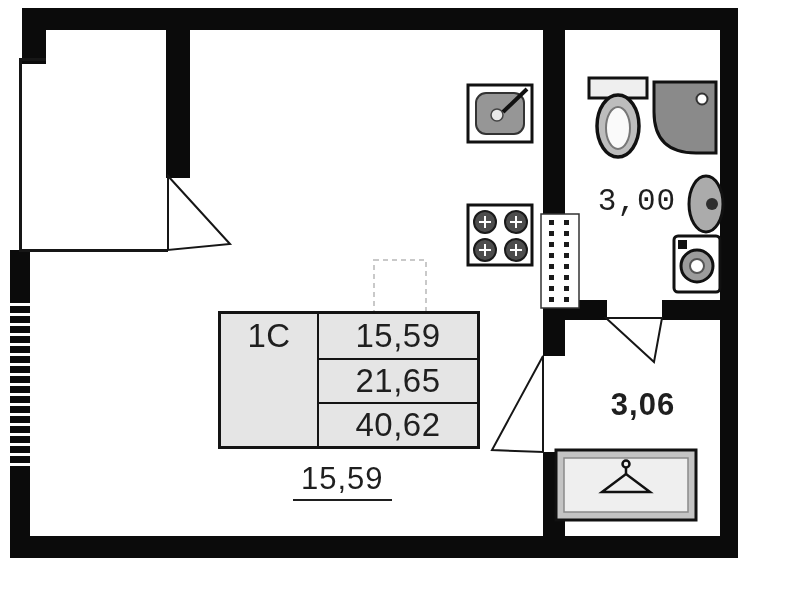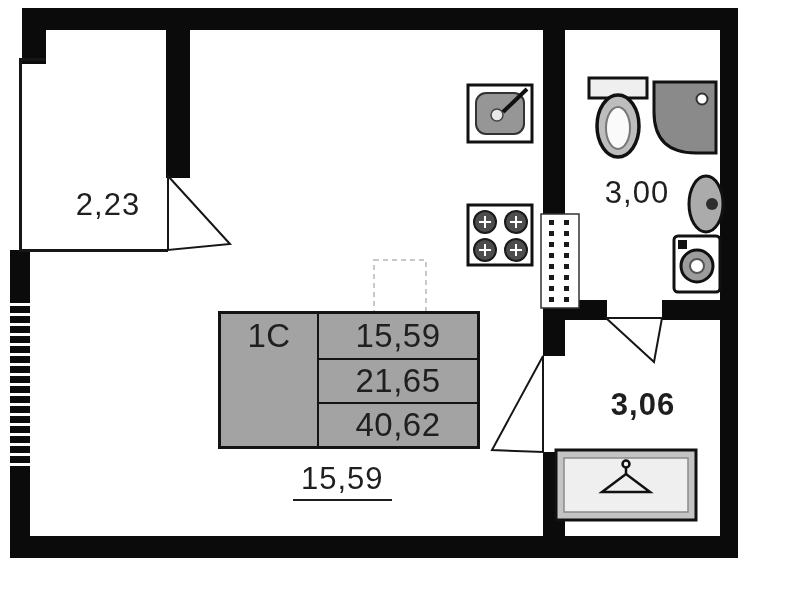--- a/index.html
+++ b/index.html
@@ -3,32 +3,32 @@
 <meta charset="utf-8">
 <style>
   * { margin:0; padding:0; box-sizing:border-box; }
   html,body { background:#ffffff; font-family:"Liberation Sans", sans-serif; }
   .plan { position:relative; width:799px; height:600px; background:#fff; overflow:hidden; }
   .plan svg { position:absolute; left:0; top:0; }
 
   .area-label { position:absolute; color:#1f1f1f; font-size:31px; letter-spacing:1px;
                 width:110px; text-align:center; user-select:none; }
   .lbl-balcony  { left:53px;  top:187px; }
-  .lbl-bathroom { left:582px; top:175px; }
+  .lbl-bathroom { left:582px; top:184px;font-family:Liberation Mono, monospace; }
   .lbl-hallway  { left:588px; top:387px;font-weight:bold; }
   .lbl-room     { left:293px; top:461px; width:auto; padding:0 8px 2px 8px;
                   border-bottom:2.5px solid #1f1f1f; }
 
   .window-hatch { position:absolute; left:10px; top:296px; width:20px; height:176px;
                   background:repeating-linear-gradient(to bottom, #0b0b0b 0 7px, #ffffff 7px 10px); }
 
   .spec-table { position:absolute; left:218px; top:311px; width:262px; height:138px;
                 display:grid; grid-template-columns:96px 1fr;
                 grid-template-rows:1fr 1fr 1fr;
-                border:3px solid #141414; background:#a3a3a3; }
+                border:3px solid #141414; background:#e5e5e5; }
   .spec-table .cell { display:flex; align-items:center; justify-content:center;
                       font-size:33px; color:#1f1f1f; letter-spacing:0.5px; }
   .cell-type      { grid-area:1/1/2/2; }
   .cell-type-area { grid-area:1/2/2/3; border-left:2.5px solid #141414; }
   .cell-category  { grid-area:2/1/4/2; border-top:2.5px solid #141414; font-size:46px; }
   .cell-living    { grid-area:2/2/3/3; border-left:2.5px solid #141414; border-top:2.5px solid #141414;text-align:center; }
   .cell-total     { grid-area:3/2/4/3; border-left:2.5px solid #141414; border-top:2.5px solid #141414; }
 </style>
 </head>
 <body>
@@ -141,21 +141,20 @@
       <rect x="556" y="450" width="140" height="70" fill="#c4c4c4" stroke="#111111" stroke-width="3"></rect>
       <rect x="564" y="458" width="124" height="54" fill="#efefef" stroke="#8a8a8a" stroke-width="1.5"></rect>
       <polygon points="602,492 650,492 626,474" fill="none" stroke="#111111" stroke-width="2.5"></polygon>
       <line x1="626" y1="474" x2="626" y2="467" stroke="#111111" stroke-width="2.5"></line>
       <circle cx="626" cy="464" r="3.5" fill="none" stroke="#111111" stroke-width="2.5"></circle>
     </g>
   </svg>
 
   <div class="window-hatch"></div>
 
-  <div class="area-label lbl-balcony">2,23</div>
   <div class="area-label lbl-bathroom">3,00</div>
   <div class="area-label lbl-hallway">3,06</div>
   <div class="area-label lbl-room">15,59</div>
 
   <div class="spec-table">
     <div class="cell cell-type">1С</div>
     <div class="cell cell-type-area">15,59</div>
     <div class="cell cell-living">21,65</div>
     <div class="cell cell-total">40,62</div>
   </div>

